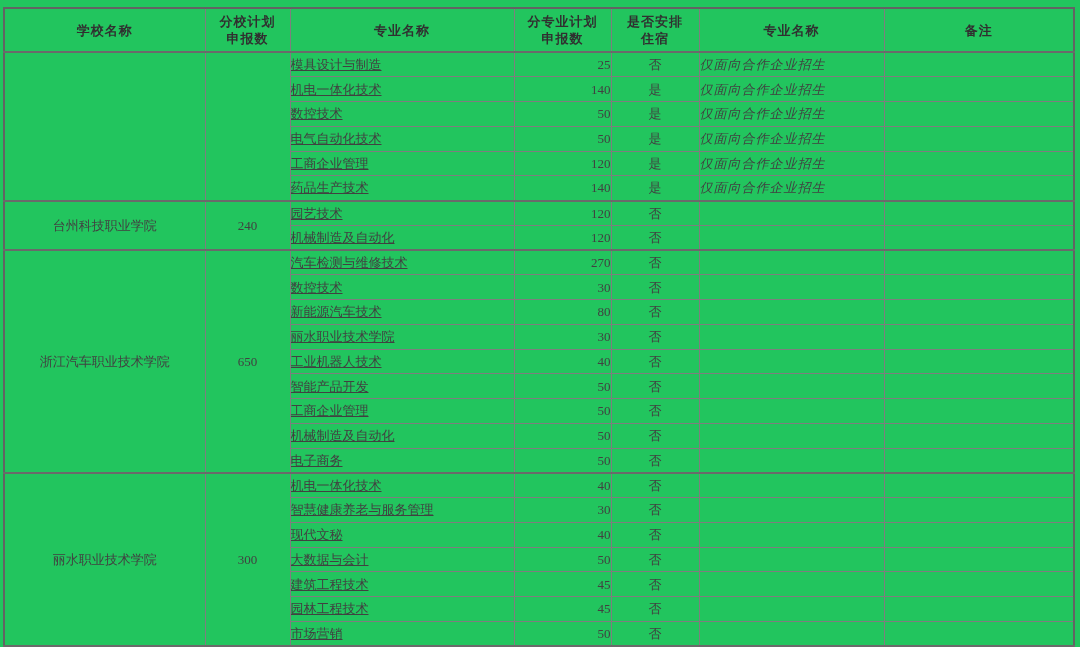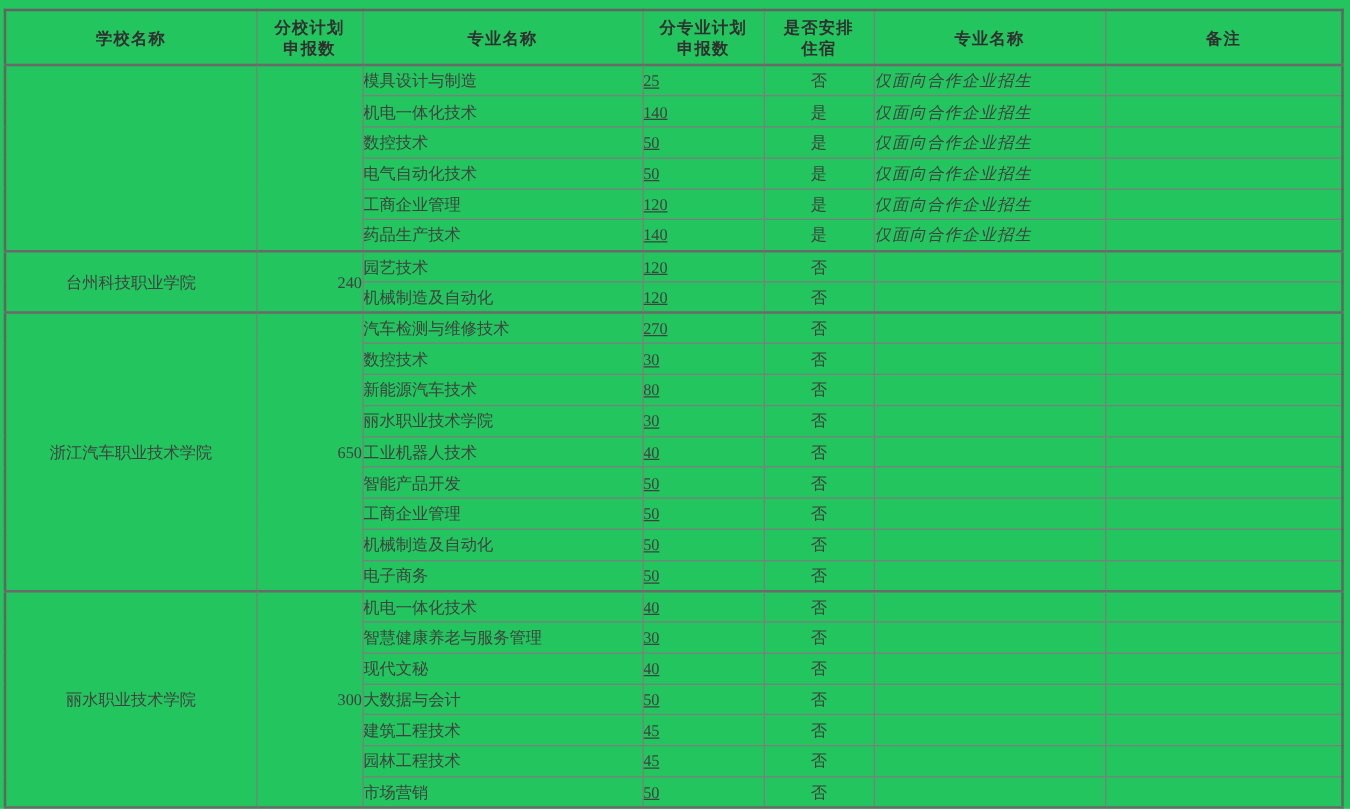--- a/index.html
+++ b/index.html
@@ -35,23 +35,23 @@
     font-weight: bold;
     color: #303030;
     white-space: pre-line;
     text-align: center;
     border-bottom: 2px solid #6a6a6a;
     letter-spacing: 1px;
   }
   table.plan tbody tr { height: 24.75px; }
   tr.block-start td { border-top: 2px solid #6a6a6a; }
   td.c1 { text-align: center; font-family: Liberation Serif, serif; }
-  td.c2 { text-align: right; margin-left: 44px; }
-  td.c3 { text-align: left; padding: 0 7px; }
-  td.c4 { text-align: left; text-decoration: underline; }
+  td.c2 { text-align: center; margin-left: 44px; }
+  td.c3 { text-align: left; padding: 0 7px; text-decoration: underline; }
+  td.c4 { text-align: right; }
   td.c5 { text-align: center; }
   td.c6 { text-align: left; padding: 0 6px; letter-spacing: 1px; font-style: italic; }
   td.c7 { text-align: center; }
   tr.partial td { border-top: 2px solid #6a6a6a; }
 </style>
 </head>
 <body>
 
 <div id="page">
   <table class="plan">

